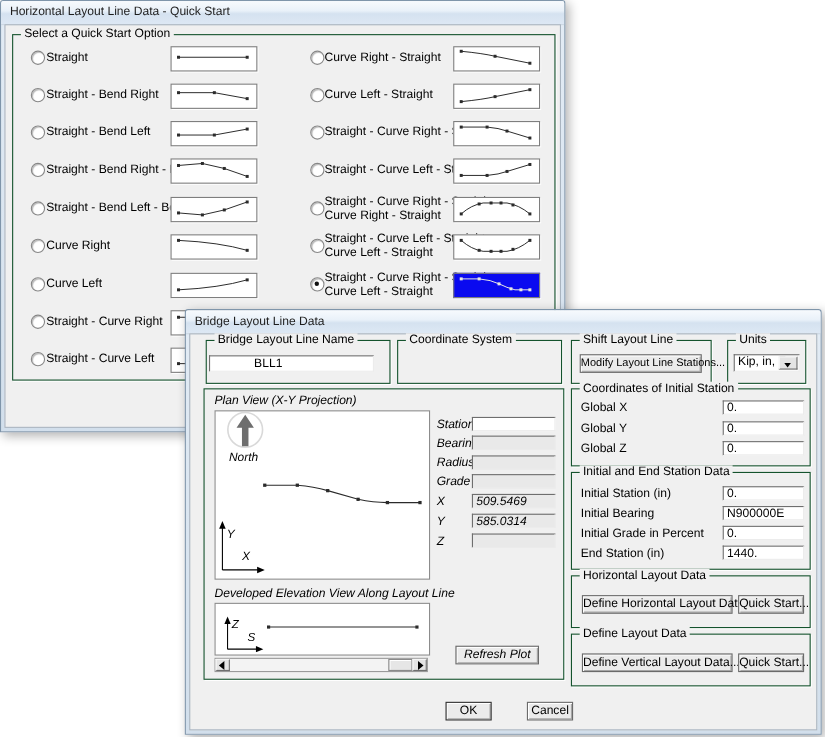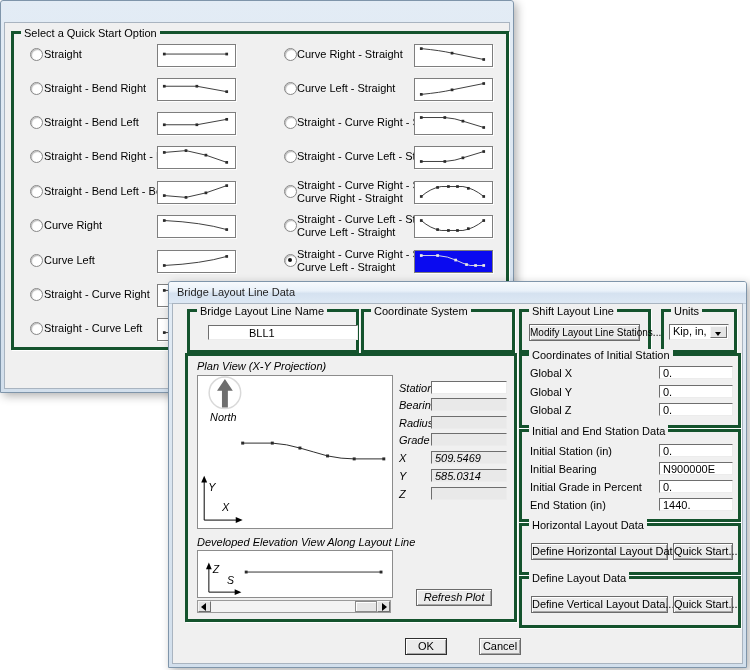--- a/index.html
+++ b/index.html
@@ -5,21 +5,21 @@
   html,body{margin:0;padding:0;}
   body{width:750px;height:670px;position:relative;overflow:hidden;background:#ffffff;
        font-family:"Liberation Sans",sans-serif;font-size:11px;color:#000;}
   .dialog{position:absolute;border:1px solid #7f95aa;border-radius:3px 3px 0 0;
           background:linear-gradient(#e3ecf5,#d2dfec);box-shadow:3px 3px 10px rgba(0,0,0,0.30);}
   .titlebar{position:absolute;top:0;left:0;right:0;height:21px;border-radius:2px 2px 0 0;
             background:linear-gradient(180deg,#f7fafd 0%,#e9f1f9 42%,#d5e2f0 55%,#dde8f4 100%);
             border-bottom:1px solid #bfccd9;}
   .titletext{position:absolute;left:8px;top:4px;color:#1e1e1e;white-space:nowrap;}
   .dlgbody{position:absolute;left:3px;right:3px;top:21px;bottom:3px;background:#f0f0f0;border:1px solid #a9b4c0;}
-  .groupbox{position:absolute;border:3px solid #14532d;box-shadow:1px 1px 0 #ffffff;}
+  .groupbox{position:absolute;border:1px solid #14532d;box-shadow:1px 1px 0 #ffffff;}
   .grouplabel{position:absolute;top:-7px;left:7px;background:#f0f0f0;padding:0 3px;white-space:nowrap;}
   .lbl{position:absolute;white-space:nowrap;}
   .radio{position:absolute;width:11px;height:11px;border-radius:50%;background:#fff;border:1px solid #878787;
          box-shadow:inset 1px 1px 1px rgba(0,0,0,0.28);}
   .radio.sel::after{content:"";position:absolute;left:3px;top:3px;width:4px;height:4px;border-radius:50%;background:#111;}
   .qs-preview{position:absolute;width:77px;height:21px;background:#fff;border:1px solid #7e7e7e;
               box-shadow:1px 1px 0 rgba(255,255,255,0.9);}
   .field{position:absolute;background:#fff;border:1px solid;border-color:#6e6e6e #ececec #ececec #6e6e6e;
          padding:1px 3px;line-height:11px;overflow:hidden;white-space:nowrap;box-sizing:border-box;}
   .field.disabled{background:#e9e9e9;}
@@ -39,20 +39,23 @@
   .sb-thumb{position:absolute;top:0;height:11px;background:#e6e6e6;border:1px solid #8a8a8a;
             box-shadow:inset 1px 1px 0 #fff;box-sizing:border-box;}
   .tri-l{position:absolute;left:2px;top:1px;width:0;height:0;border:4px solid transparent;border-right:5px solid #000;border-left:none;}
   .tri-r{position:absolute;left:4px;top:1px;width:0;height:0;border:4px solid transparent;border-left:5px solid #000;border-right:none;}
   svg{display:block;}
 </style>
 </head>
 <body>
 
 <div class="dialog" style="left:0;top:0;width:512px;height:391px;">
+  <div class="titlebar">
+    <span class="titletext">Horizontal Layout Line Data - Quick Start</span>
+  </div>
   <div class="dlgbody">
     <div class="groupbox" id="qs-group" style="left:6px;top:8px;width:492px;height:313px;">
       <span class="grouplabel">Select a Quick Start Option</span>
     <div class="radio" style="left: 16px; top: 14px;"></div>
         <div class="lbl" style="left: 30px; top: 14px;">Straight</div>
         <div class="qs-preview" style="left: 143px; top: 10px;">
           <svg width="75" height="19" viewBox="0 0 77 21">
             <path d="M4,10 L73,10" fill="none" stroke="#2b2b2b" stroke-width="1"></path>
             <rect x="2.5" y="8.5" width="3" height="3" fill="#2b2b2b"></rect>
             <rect x="71.5" y="8.5" width="3" height="3" fill="#2b2b2b"></rect>
@@ -227,21 +230,21 @@
 </div>
 
 <div class="dialog" style="left:168px;top:281px;width:577px;height:385px;">
   <div class="titlebar">
     <span class="titletext">Bridge Layout Line Data</span>
   </div>
   <div class="dlgbody">
 
     <div class="groupbox" style="left:14px;top:5px;width:166px;height:38px;">
       <span class="grouplabel">Bridge Layout Line Name</span>
-      <input class="field" style="left: 18px; top: 13px; width: 150px; height: 15px; padding-left: 40px;" value="BLL1">
+      <input class="field" style="left: 2px; top: 13px; width: 150px; height: 15px; padding-left: 40px;" value="BLL1">
     </div>
 
     <div class="groupbox" style="left:188px;top:5px;width:148px;height:38px;">
       <span class="grouplabel">Coordinate System</span>
     </div>
 
     <div class="groupbox" style="left:346px;top:5px;width:126px;height:38px;">
       <span class="grouplabel">Shift Layout Line</span>
       <div class="btn" style="left:7px;top:12px;width:111px;height:17px;font-size:10px;">Modify Layout Line Stations...</div>
     </div>

